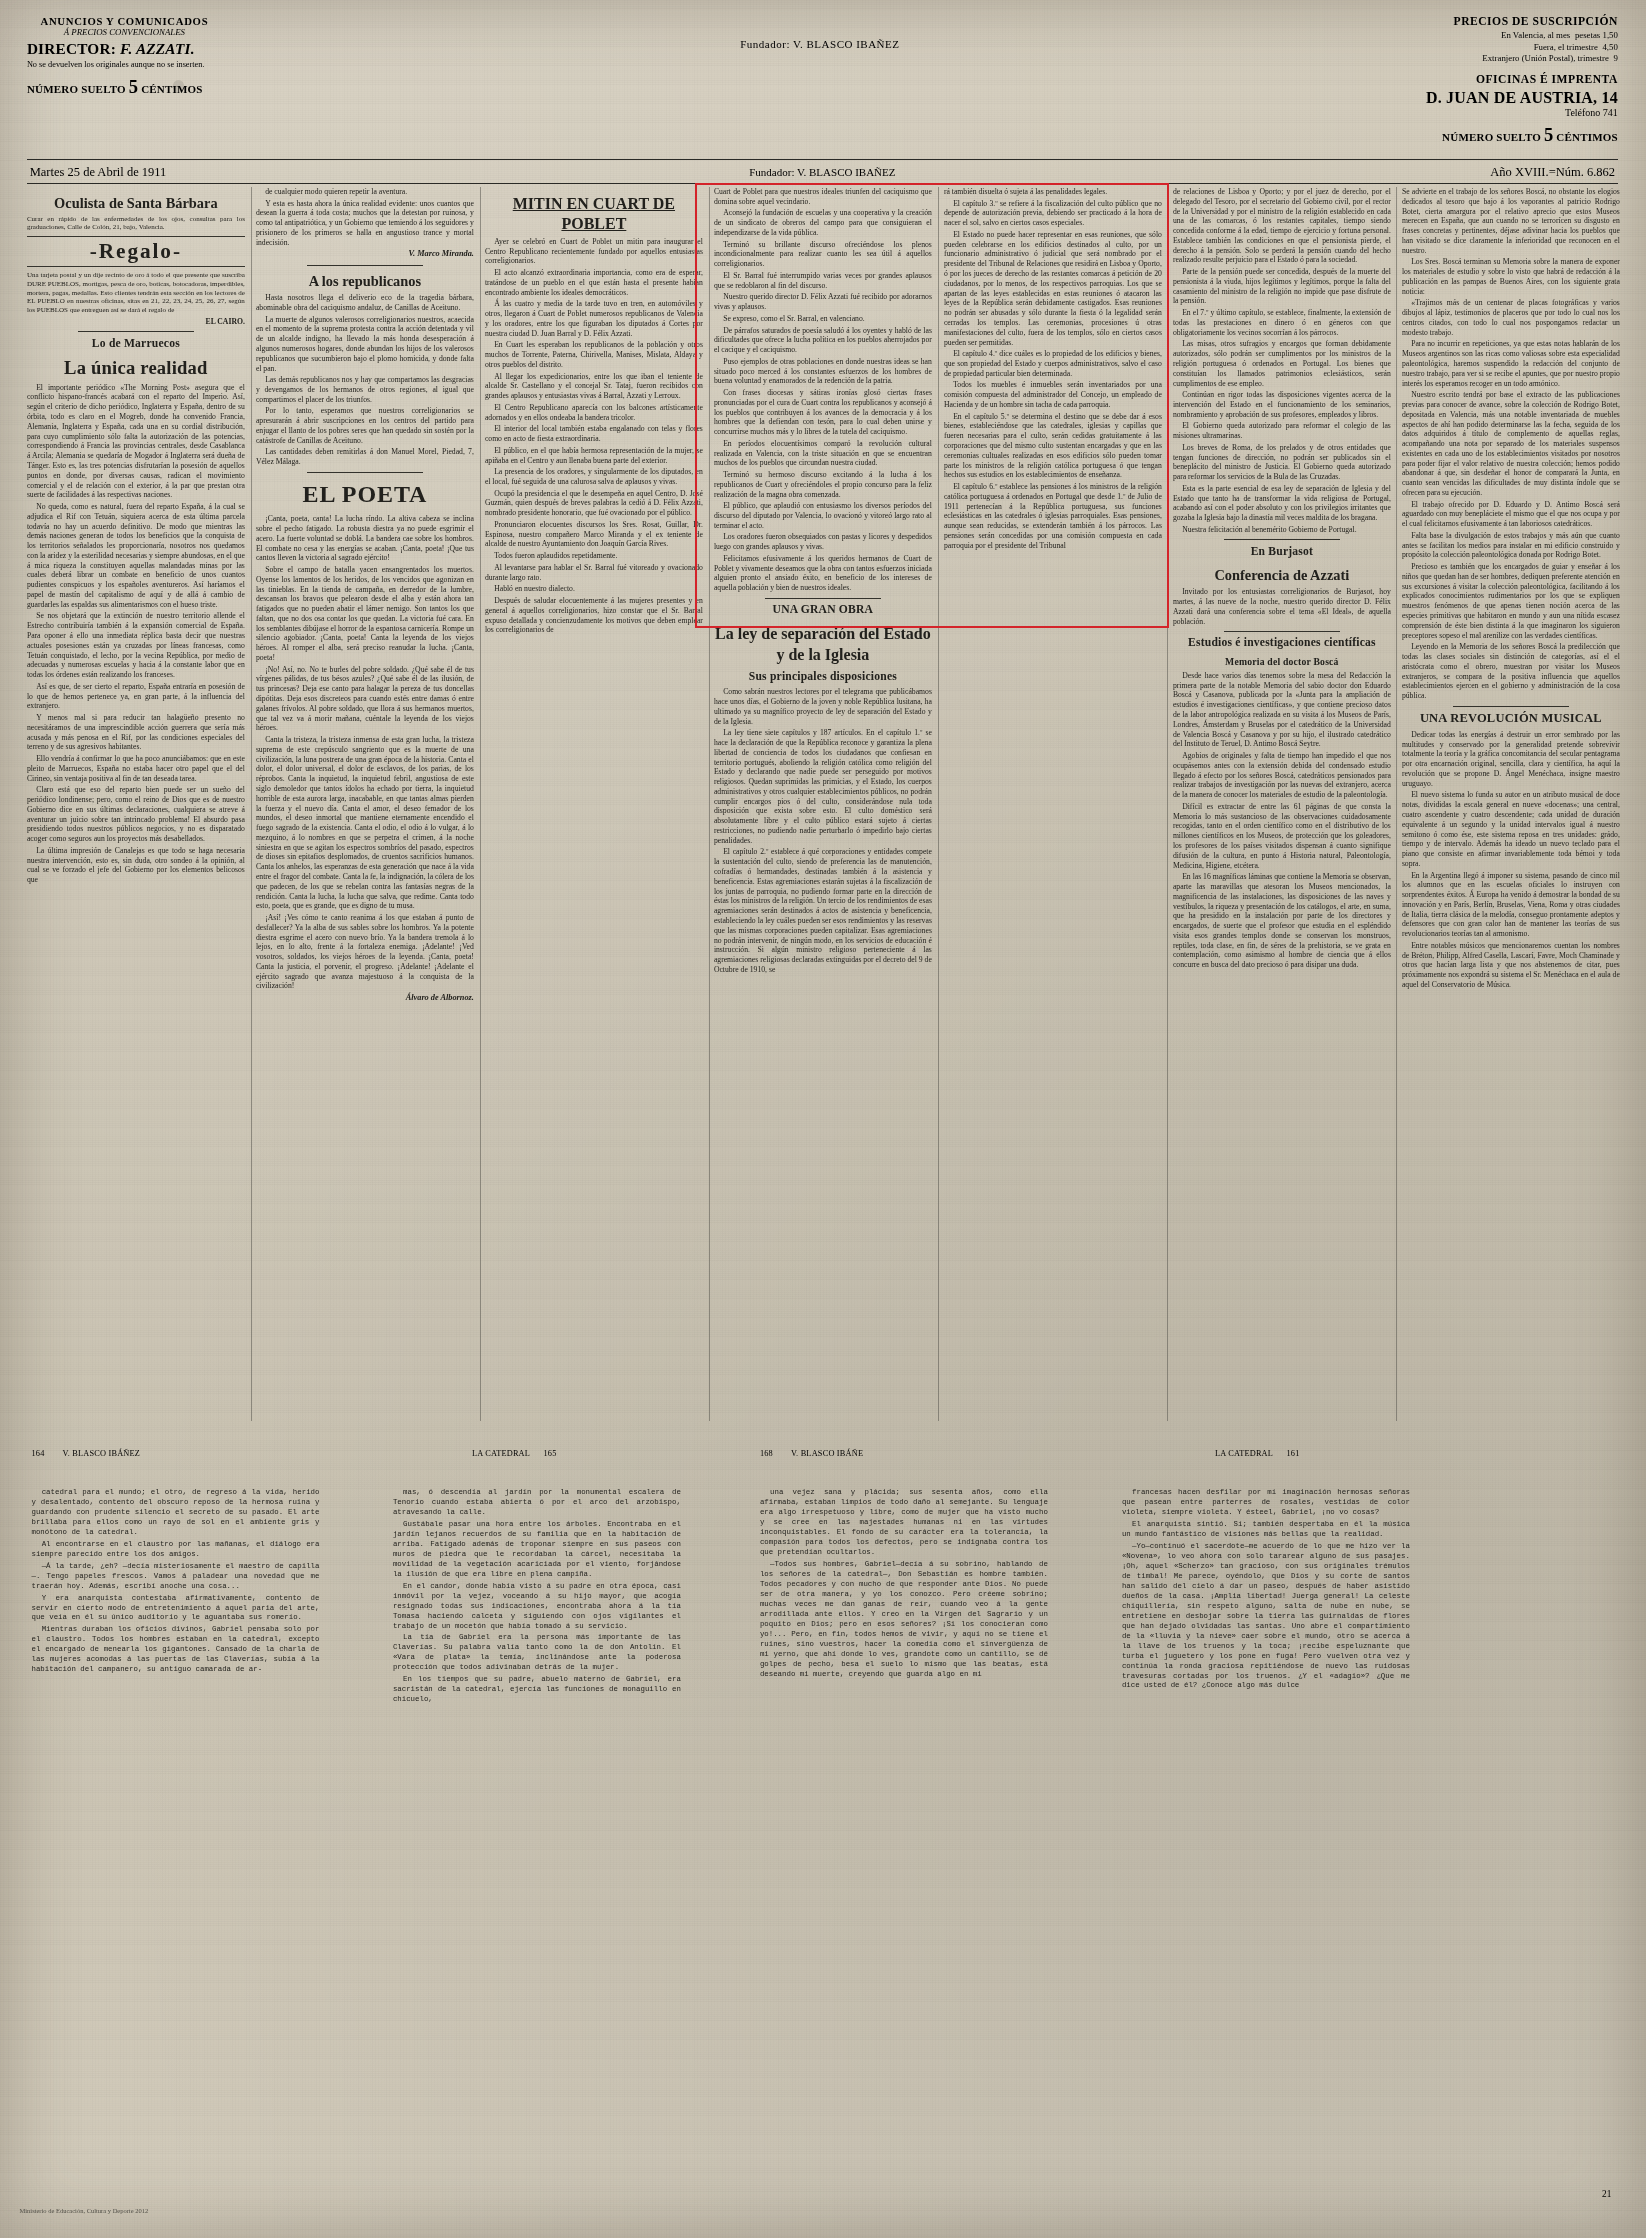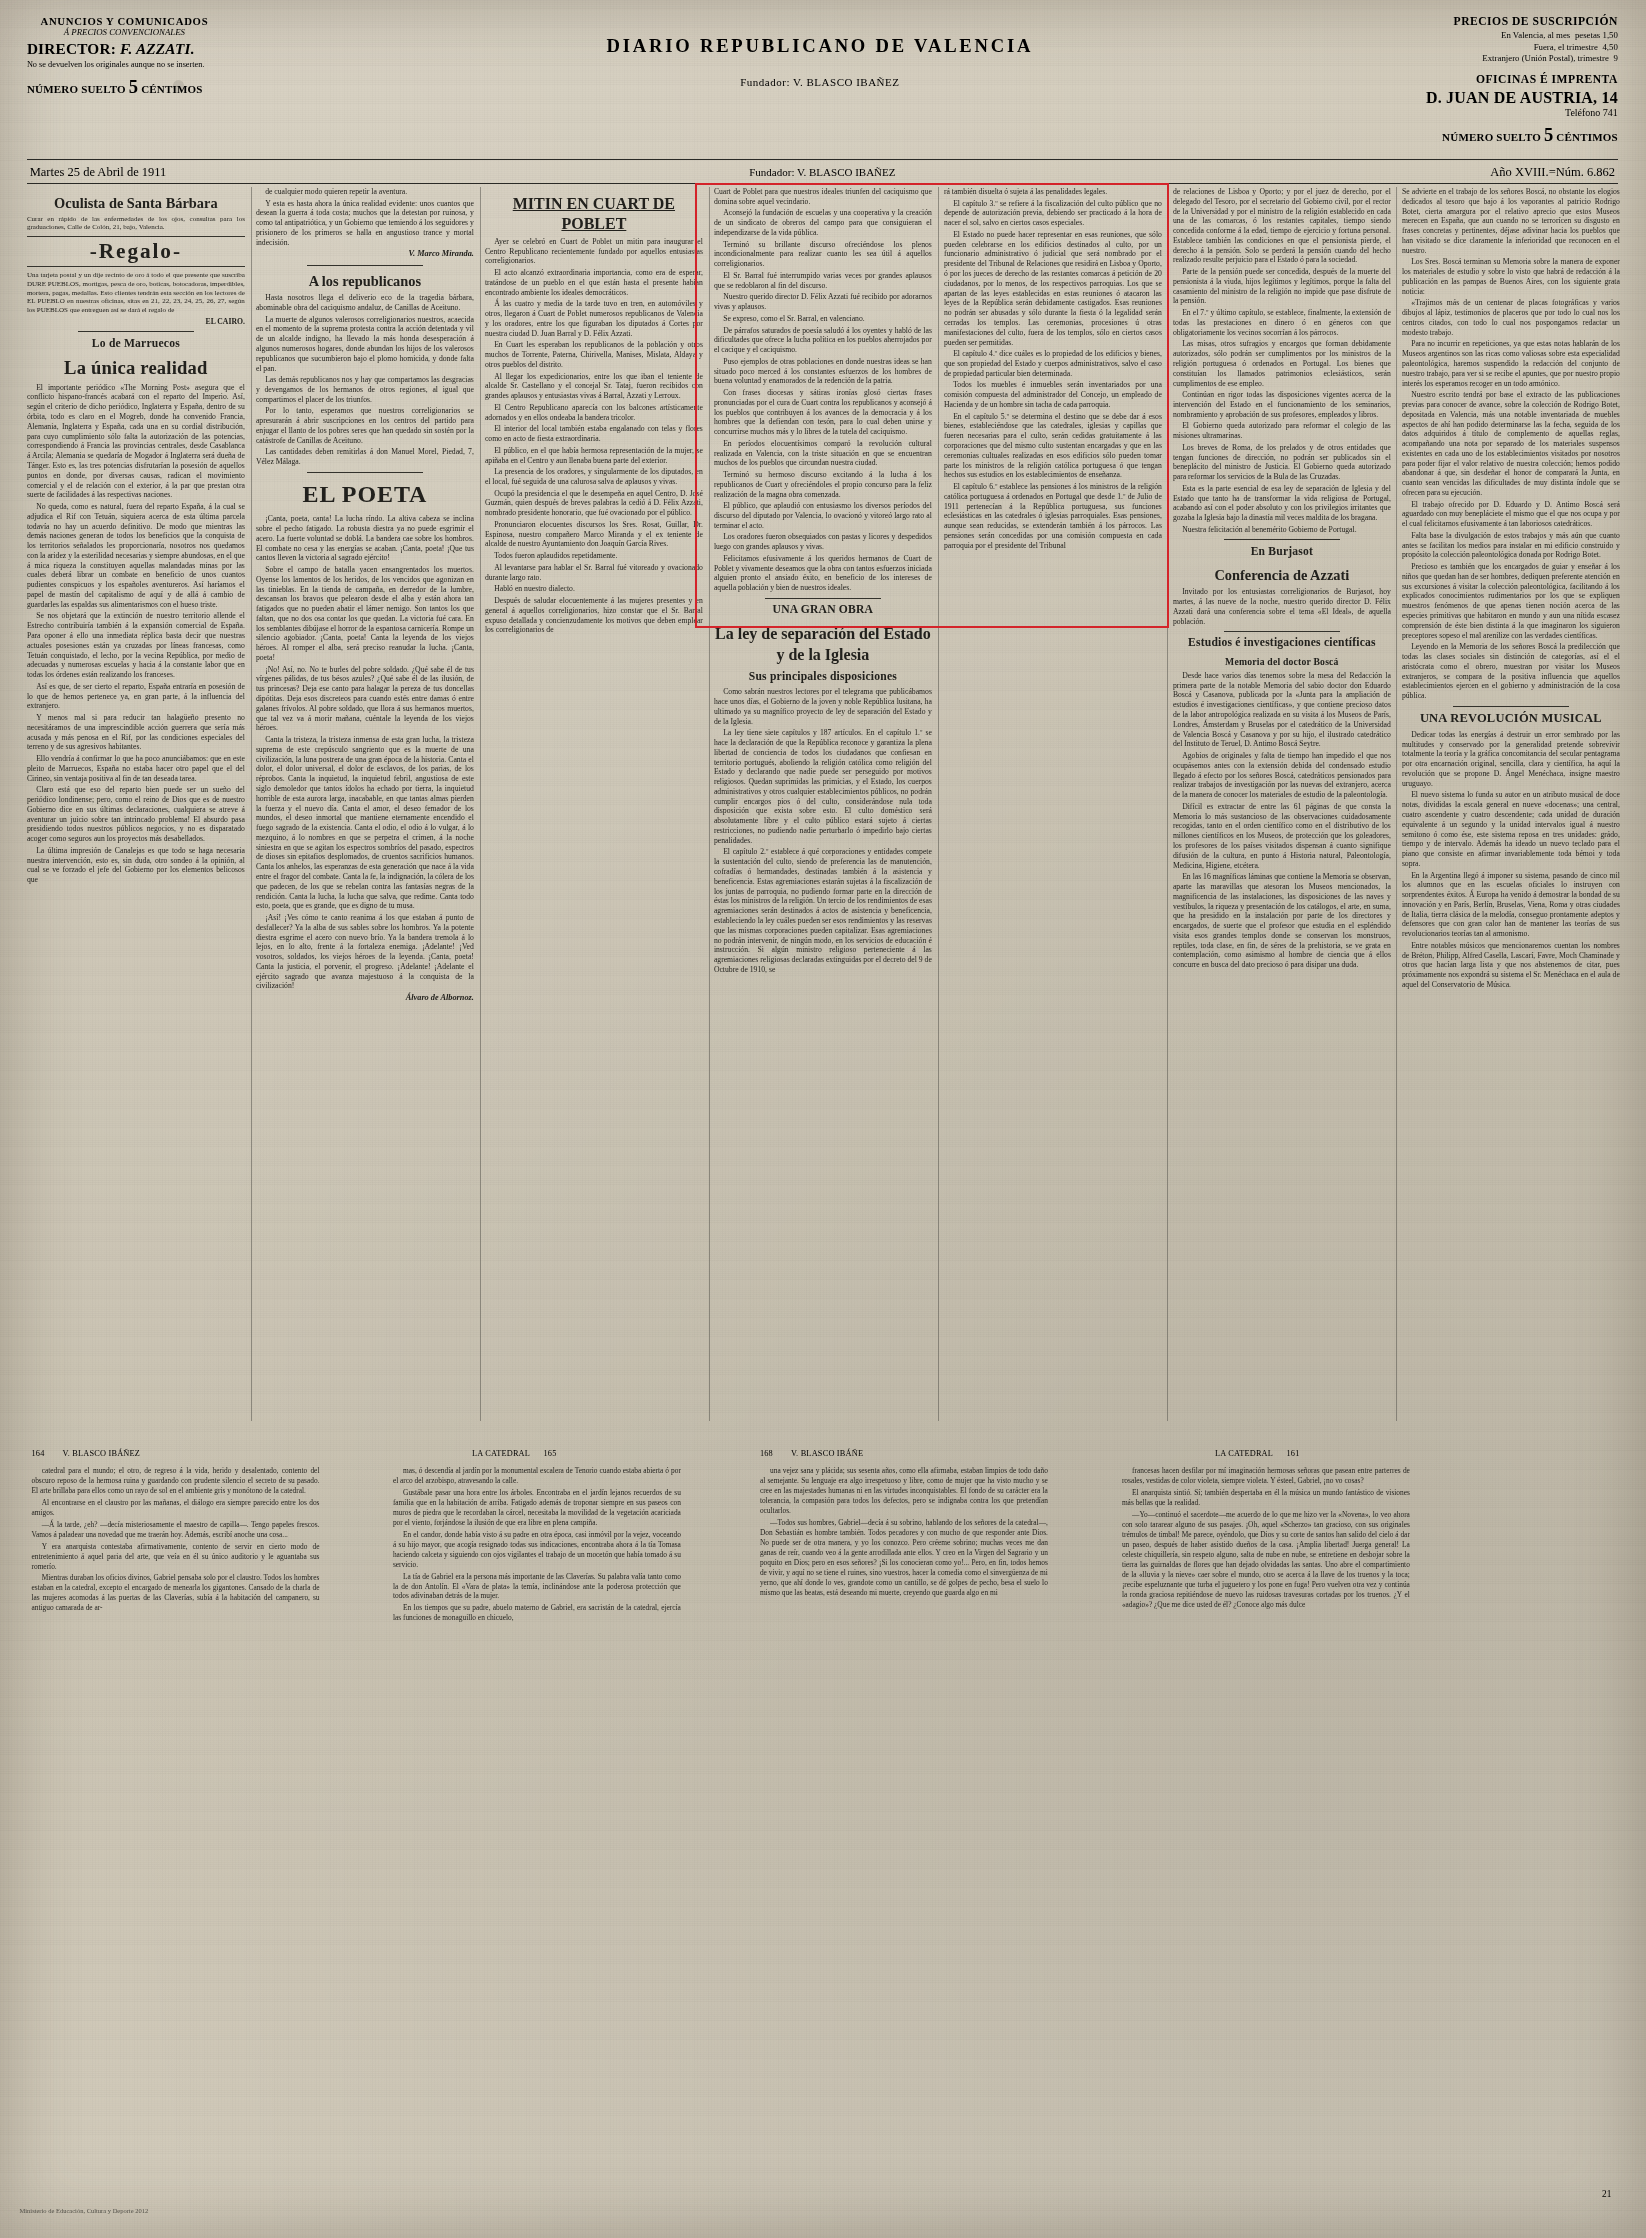--- a/index.html
+++ b/index.html
@@ -84,21 +84,21 @@
   .regalo-wrap{border-top:0.9px solid #35342e;border-bottom:0.9px solid #35342e;padding:1px 0;margin:3.7px 0;}
 
   
   .redbox{
     position:absolute;left:678px;top:171px;width:470px;height:441px;
     border:2.3px solid #d4242a;pointer-events:none;
   }
 
   
   .bookzone{position:absolute;left:10.2px;top:1432px;width:1591px;height:761px;}
-  .bookcol{position:absolute;top:22px;width:241px;font-size:7.4px;line-height:1.35;text-align:justify;color:#23221e;}
+  .bookcol{position:absolute;top:44px;width:241px;font-size:7.4px;line-height:1.35;text-align:justify;color:#23221e;font-family:Liberation Mono, monospace;}
   .bk1{left:4.6px;} .bk2{left:366px;} .bk3{left:733px;} .bk4{left:1095px;}
   .bk-w{width:288px;}
   .folio{position:absolute;top:4.6px;font-size:8.3px;letter-spacing:0.2px;}
   .bookcol p{margin:0 0 1.9px 0;text-indent:10.2px;}
 
   .credit{position:absolute;left:2.8px;bottom:3.7px;font-size:6.5px;color:#3b3a34;opacity:.85;}
   .pagenum{position:absolute;right:6.5px;bottom:6px;font-size:9.3px;}
 
   .ghost{
     position:absolute;opacity:.13;font-size:70px;font-weight:bold;letter-spacing:9.3px;
@@ -125,21 +125,20 @@
           <span>DIRECTOR:</span>
           <i>F. AZZATI.</i>
         </div>
         <div class="no-ret">No se devuelven los originales aunque no se inserten.</div>
         <div class="suelto">
           NÚMERO SUELTO <b>5</b> CÉNTIMOS
         </div>
       </div>
 
       <div class="mh-center">
-        <div class="subtitle">DIARIO REPUBLICANO DE VALENCIA</div>
         <div class="founder">Fundador: V. BLASCO IBAÑEZ</div>
       </div>
 
       <div class="mh-right">
         <div class="sub-head">PRECIOS DE SUSCRIPCIÓN</div>
         <div class="sub-lines">
           <div class="row">
             <span>En Valencia, al mes</span>
             <span>pesetas 1,50</span>
           </div>

